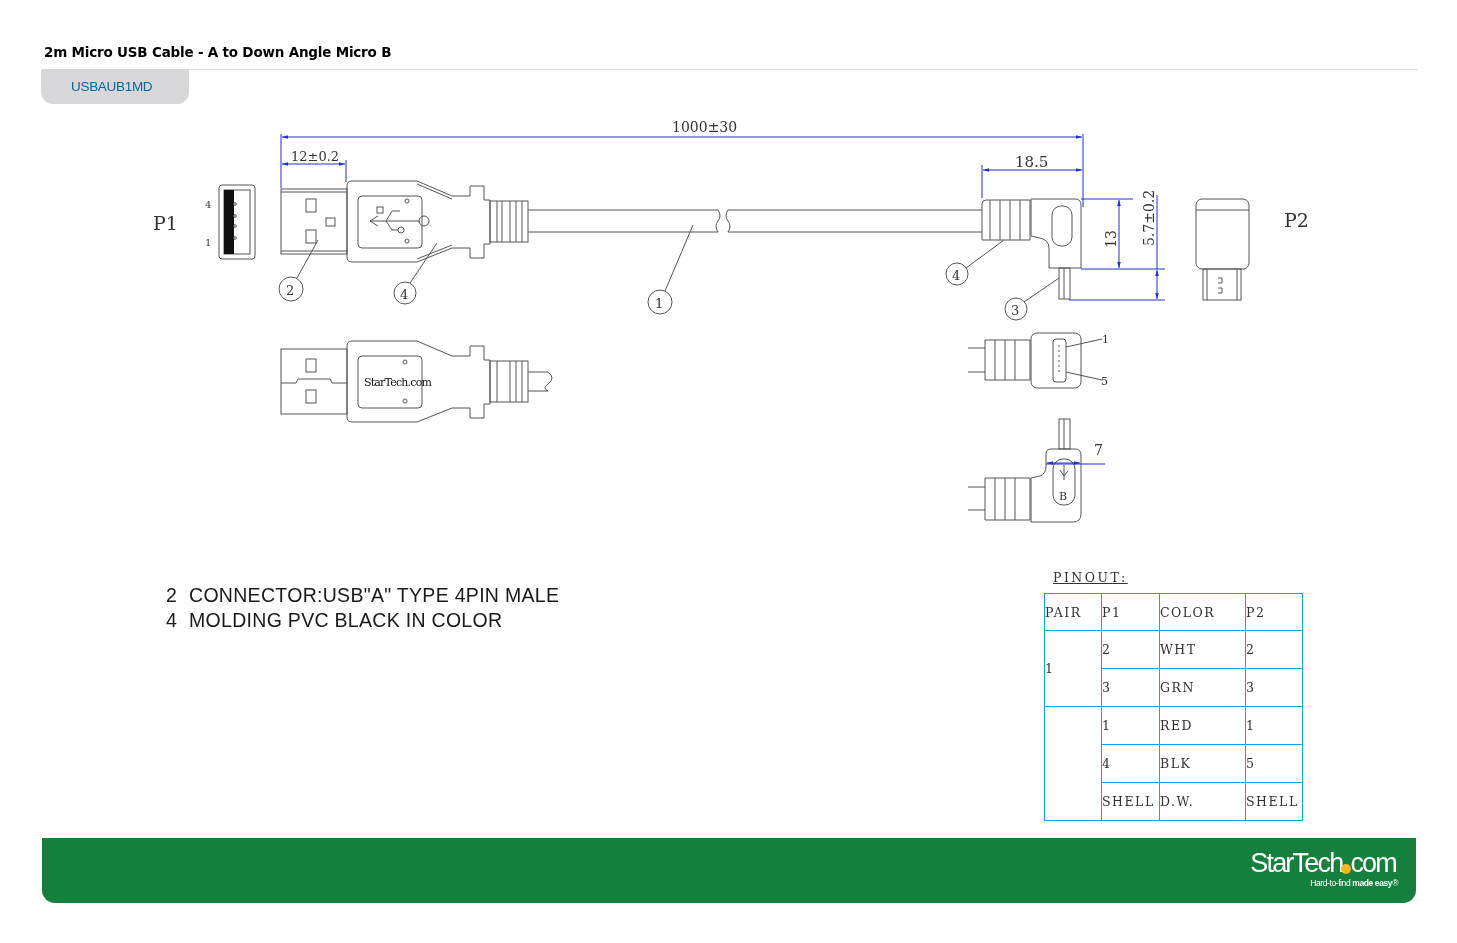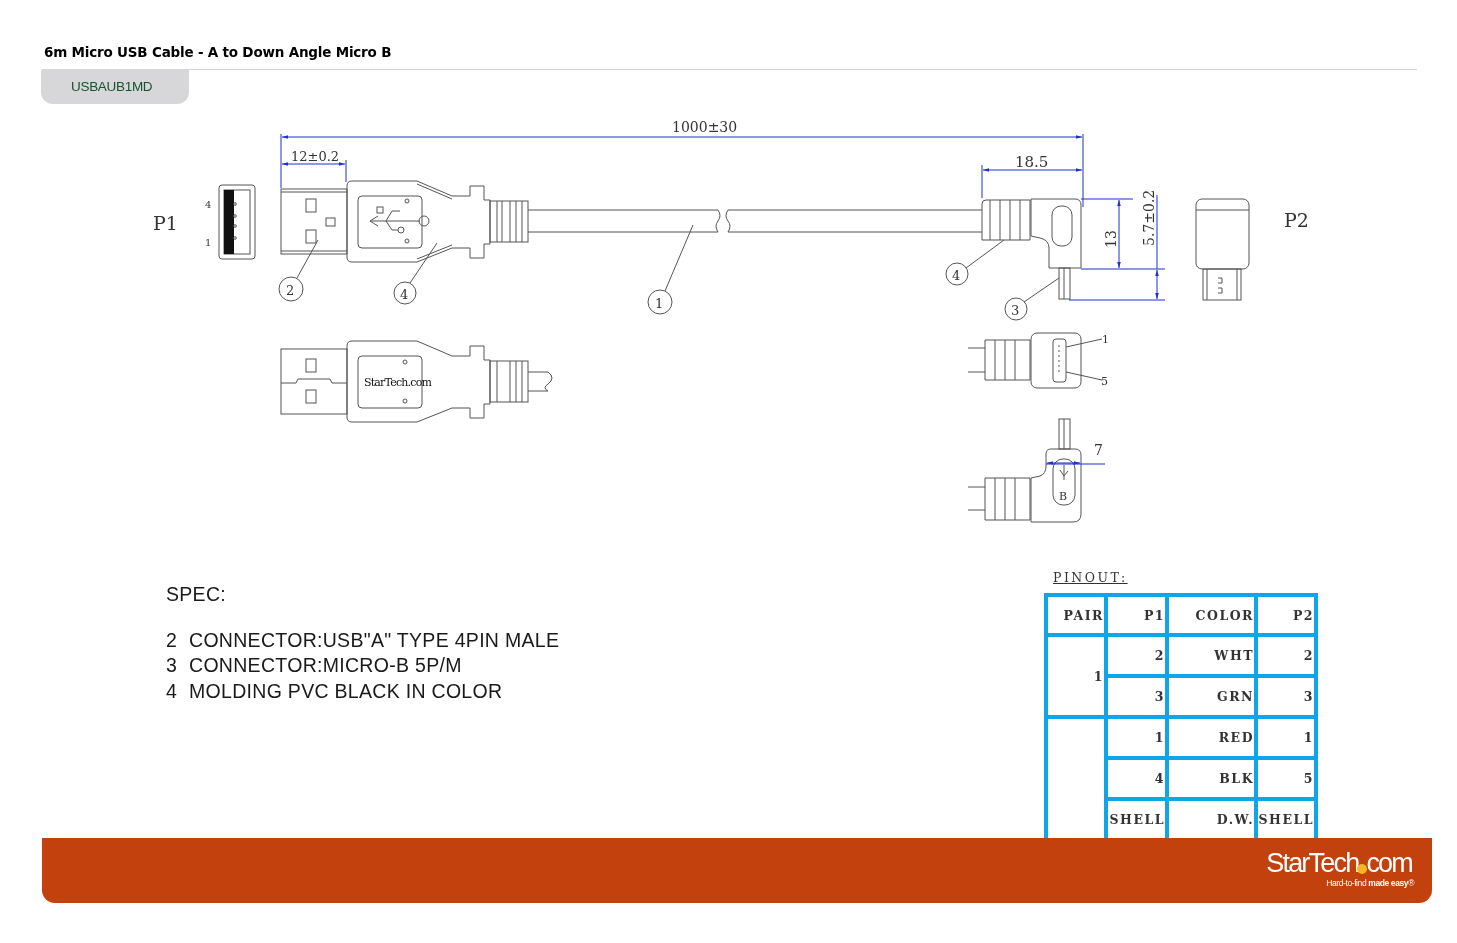--- a/index.html
+++ b/index.html
@@ -1,42 +1,42 @@
 <!DOCTYPE html>
 <html><head>
 <meta charset="utf-8">
 <style>
   html, body { margin: 0; padding: 0; background: #ffffff; }
   body { width: 1457px; height: 943px; position: relative; overflow: hidden; font-family: "Liberation Sans", sans-serif; color: #000; }
   .title { position: absolute; left: 44px; top: 44px; font-size: 13.5px; font-weight: bold; font-family: "DejaVu Sans", sans-serif; letter-spacing: -0.2px; }
   .title-rule { position: absolute; left: 42px; top: 69px; width: 1375px; height: 1px; background: #d6d6d6; }
-  .sku-tab { position: absolute; left: 41px; top: 70px; width: 148px; height: 34px; background: #d7d7d9; border-radius: 0 0 12px 12px; box-sizing: border-box; padding-left: 30px; padding-top: 9px; font-size: 13.5px; color: #14532d; letter-spacing: -0.3px; }
+  .sku-tab { position: absolute; left: 41px; top: 70px; width: 148px; height: 34px; background: #d7d7d9; border-radius: 0 0 12px 12px; box-sizing: border-box; padding-left: 30px; padding-top: 9px; font-size: 13.5px; color: #0369a1; letter-spacing: -0.3px; }
   .drawing { position: absolute; left: 0; top: 0; }
   .spec { position: absolute; left: 166px; top: 583px; font-size: 19.5px; color: #1a1a1a; letter-spacing: 0.3px; }
   .spec .heading { margin-bottom: 22px; }
   .spec .line { height: 25.3px; line-height: 25.3px; white-space: pre; }
   .spec .num { display: inline-block; width: 23px; }
   .pinout-label { position: absolute; left: 1053px; top: 570px; font-family: "DejaVu Serif", serif; font-size: 12.5px; letter-spacing: 2.5px; color: #333; text-decoration: underline; }
   table.pinout { position: absolute; left: 1044px; top: 593px; border-collapse: collapse; font-family: "DejaVu Serif", serif; font-size: 12.5px; color: #333; letter-spacing: 1.5px; }
-  table.pinout td, table.pinout th { border: 4px solid #0ea5e9; text-align: right; font-weight: bold; padding: 0; }
+  table.pinout td, table.pinout th { border: 1px solid #0ea5e9; text-align: left; font-weight: normal; padding: 0; }
   table.pinout th { height: 36px; }
   table.pinout td { height: 37px; }
   .c0 { width: 56px; } .c1 { width: 57px; } .c2 { width: 85px; } .c3 { width: 56px; }
-  .footer { position: absolute; left: 42px; top: 838px; width: 1374px; height: 65px; background: #c2410c; border-radius: 0 0 13px 13px; padding-left: 16px; }
+  .footer { position: absolute; left: 42px; top: 838px; width: 1374px; height: 65px; background: #15803d; border-radius: 0 0 13px 13px; }
   .logo { position: absolute; right: 20px; top: 10px; text-align: right; color: #fff; }
   .logo .brand { font-size: 27px; letter-spacing: -1.8px; font-family: "Liberation Sans", sans-serif; line-height: 30px; }
   .logo .dot { display: inline-block; width: 10px; height: 10px; border-radius: 50%; background: #f5b622; margin: 0 -1px -2px -1px; }
   .logo .tag { font-size: 8.5px; letter-spacing: -0.4px; margin-top: 0px; margin-right: -2px; }
   .logo .tag b { font-weight: bold; }
   svg text { font-family: "DejaVu Serif", serif; }
 </style>
 </head>
 <body>
 
-<div class="title">6m Micro USB Cable - A to Down Angle Micro B</div>
+<div class="title">2m Micro USB Cable - A to Down Angle Micro B</div>
 <div class="title-rule"></div>
 <div class="sku-tab"><span>USBAUB1MD</span></div>
 
 <svg class="drawing" width="1457" height="560" viewBox="0 0 1457 560" xmlns="http://www.w3.org/2000/svg">
   <defs>
     <marker id="arr" viewBox="0 0 10 10" refX="10" refY="5" markerWidth="10" markerHeight="6" orient="auto-start-reverse" markerUnits="userSpaceOnUse">
       <path d="M0,2 L10,5 L0,8 z" fill="#1f2fd0"></path>
     </marker>
   </defs>
   <g stroke="#555" fill="none" stroke-width="1">
@@ -203,23 +203,21 @@
     <text x="364" y="386" font-size="11" letter-spacing="-0.8" font-family="Liberation Sans, sans-serif" fill="#111">StarTech.com</text>
     <text x="286" y="295" font-size="13">2</text>
     <text x="400" y="299" font-size="13">4</text>
     <text x="655" y="308" font-size="13">1</text>
     <text x="952" y="280" font-size="13">4</text>
     <text x="1011" y="315" font-size="13">3</text>
   </g>
 </svg>
 
 <div class="spec">
-  <div class="heading">SPEC:</div>
   <div class="line"><span class="num">2</span><span>CONNECTOR:USB"A" TYPE 4PIN MALE</span></div>
-  <div class="line"><span class="num">3</span><span>CONNECTOR:MICRO-B 5P/M</span></div>
   <div class="line"><span class="num">4</span><span>MOLDING PVC BLACK IN COLOR</span></div>
 </div>
 
 <div class="pinout-label">PINOUT:</div>
 <table class="pinout">
   <tbody>
       <tr>
     <th class="c0">PAIR</th>
     <th class="c1">P1</th>
     <th class="c2">COLOR</th>

